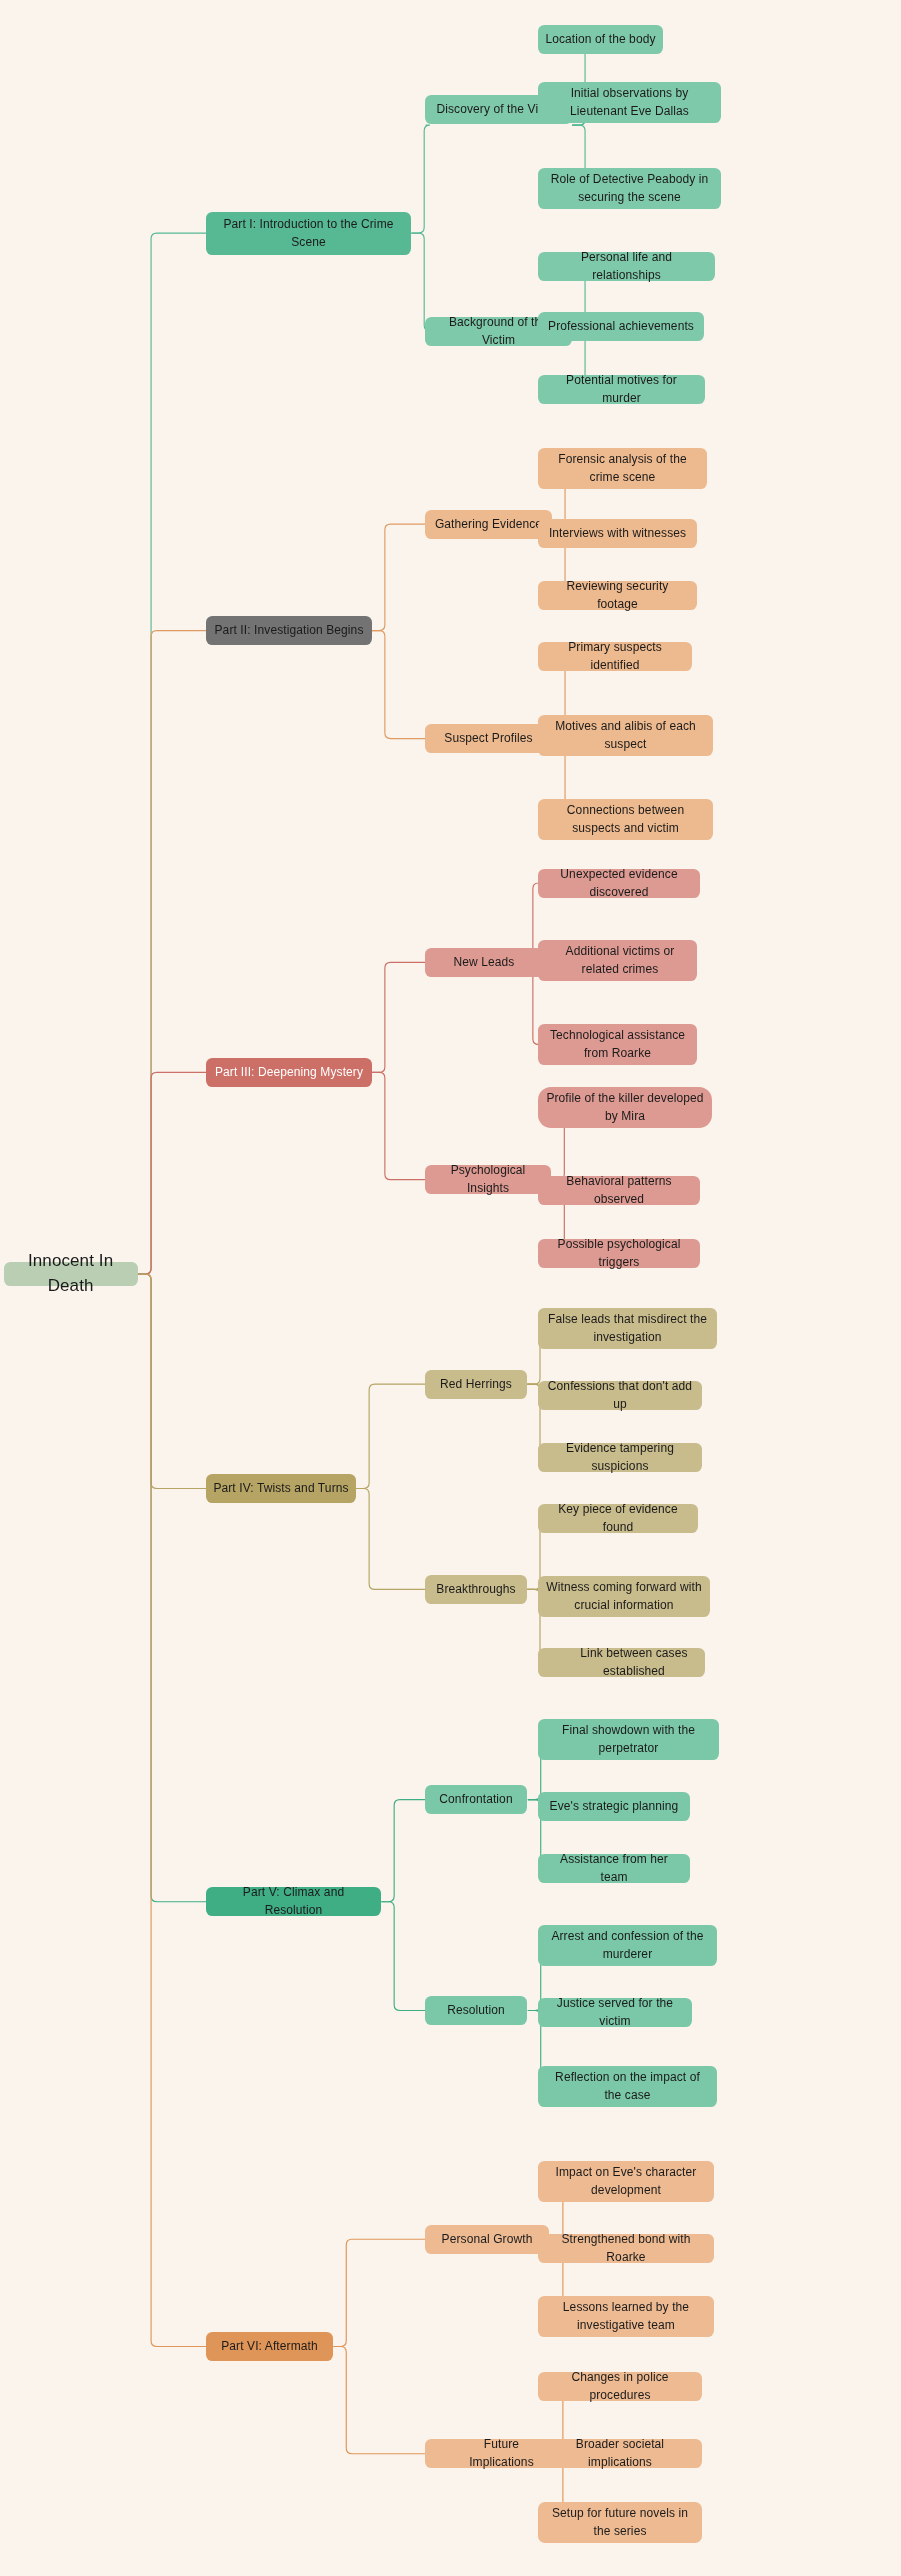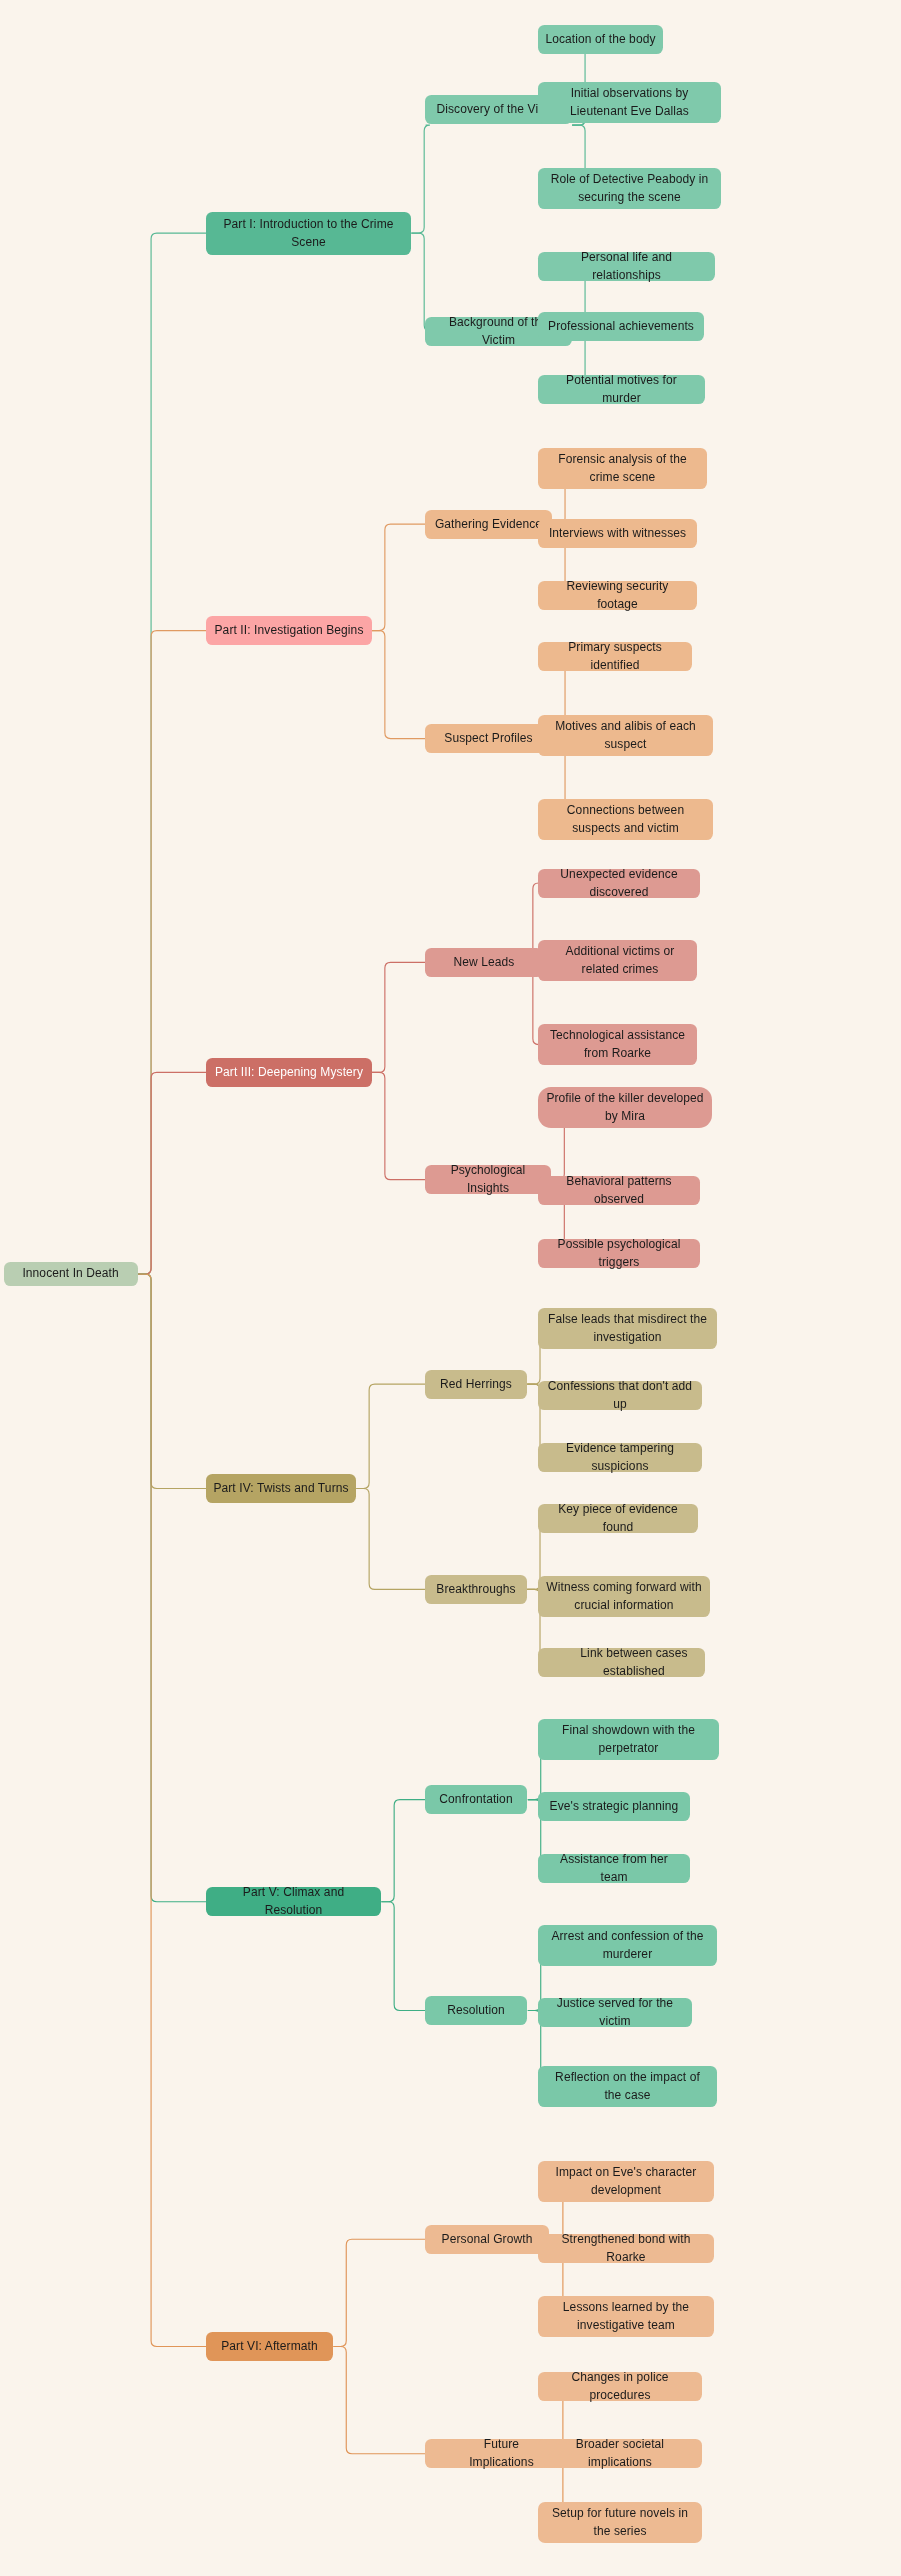--- a/index.html
+++ b/index.html
@@ -19,21 +19,21 @@
     align-items:center;
     justify-content:center;
     text-align:center;
     border-radius:6.4px;
     line-height:1.45;
     padding:4.3px 7.1px;
     color:#1b1b1b;
     font-size:12px;
     letter-spacing:0.1px;
   }
-  .node.root{font-size:12px;}
+  .node.root{font-size:17px;}
   .node.l1{font-size:12px;}
   .node.l2{font-size:12px;}
   .node.l3{font-size:12px;}
 </style>
 </head>
 <body>
 
 <div id="map">
   <svg id="links" viewBox="0 0 1261 3603" width="902" height="2576">
       <path d="M 193 1782 L 203 1782 Q 211 1782 211 1774 L 211 334 Q 211 326 219 326 L 288 326" fill="none" stroke="#57b894" stroke-width="1.6"></path>
@@ -114,21 +114,21 @@
     </div>
     <div class="node l3" style="left: 538px; top: 252px; width: 177px; height: 29px; background: rgb(127, 201, 171); color: rgb(27, 27, 27);">
       <span>Personal life and relationships</span>
     </div>
     <div class="node l3" style="left: 538px; top: 312px; width: 166px; height: 29px; background: rgb(127, 201, 171); color: rgb(27, 27, 27);">
       <span>Professional achievements</span>
     </div>
     <div class="node l3" style="left: 538px; top: 375px; width: 167px; height: 29px; background: rgb(127, 201, 171); color: rgb(27, 27, 27);">
       <span>Potential motives for murder</span>
     </div>
-    <div class="node l1" style="left: 206px; top: 616px; width: 166px; height: 29px; background: #fca5a5; color: rgb(27, 27, 27);">
+    <div class="node l1" style="left: 206px; top: 616px; width: 166px; height: 29px; background: #737373; color: rgb(27, 27, 27);">
       <span>Part II: Investigation Begins</span>
     </div>
     <div class="node l2" style="left: 425px; top: 510px; width: 127px; height: 29px; background: rgb(237, 185, 142); color: rgb(27, 27, 27);">
       <span>Gathering Evidence</span>
     </div>
     <div class="node l3" style="left: 538px; top: 448px; width: 169px; height: 41px; background: rgb(237, 185, 142); color: rgb(27, 27, 27);">
       <span>Forensic analysis of the crime scene</span>
     </div>
     <div class="node l3" style="left: 538px; top: 519px; width: 159px; height: 29px; background: rgb(237, 185, 142); color: rgb(27, 27, 27);">
       <span>Interviews with witnesses</span>

